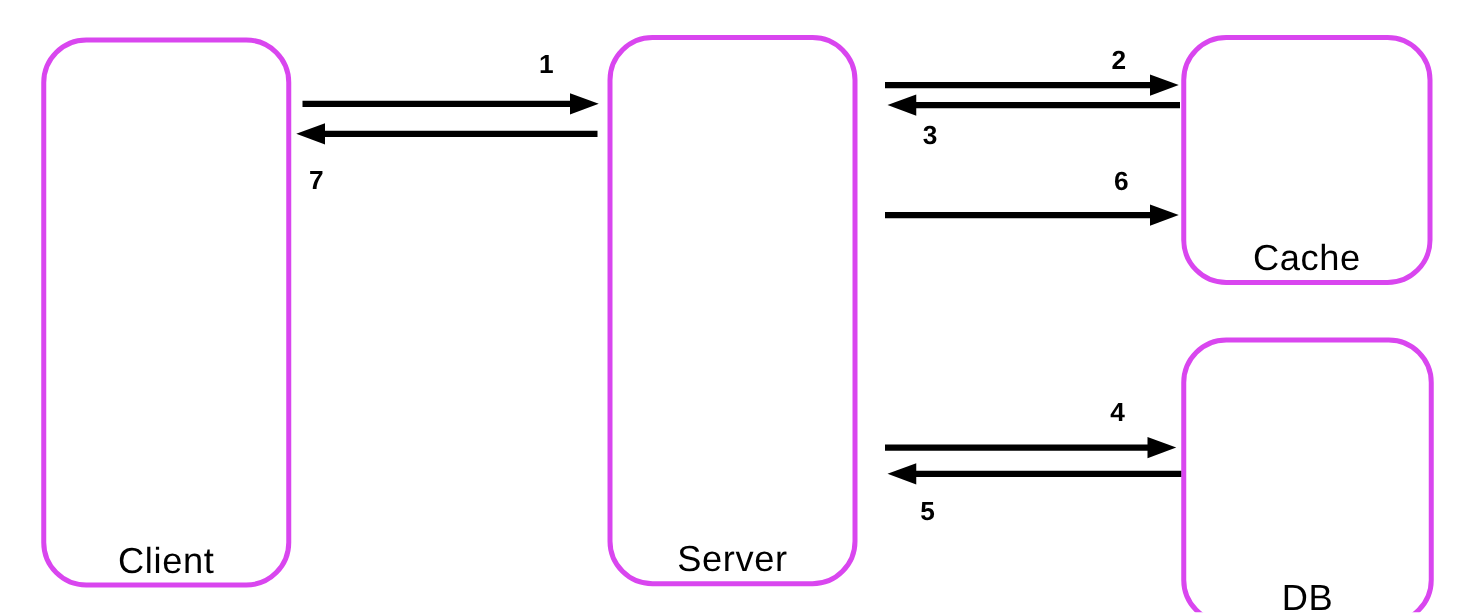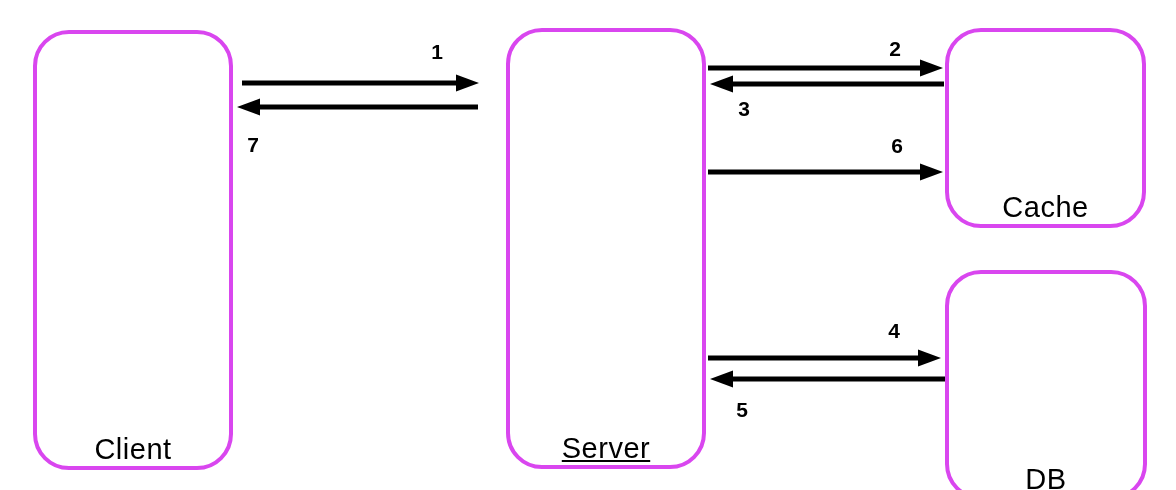--- a/index.html
+++ b/index.html
@@ -25,21 +25,21 @@
     align-items: flex-end;
     justify-content: center;
   }
   .node-label {
     font-size: 29px;
     font-weight: 400;
     color: #000000;
     letter-spacing: 0.5px;
   }
   .node-client { left: 33px;  top: 30px;  width: 200px; height: 440px; }
-  .node-server { left: 506px; top: 28px;  width: 200px; height: 441px; text-decoration: underline; }
+  .node-server { left: 486px; top: 28px;  width: 200px; height: 441px; }
   .node-cache  { left: 945px; top: 28px;  width: 201px; height: 200px; }
   .node-db     { left: 945px; top: 270px; width: 202px; height: 230px; }
 
   .arrows-layer {
     position: absolute;
     left: 0; top: 0;
     width: 1176px;
     height: 490px;
     pointer-events: none;
   }

